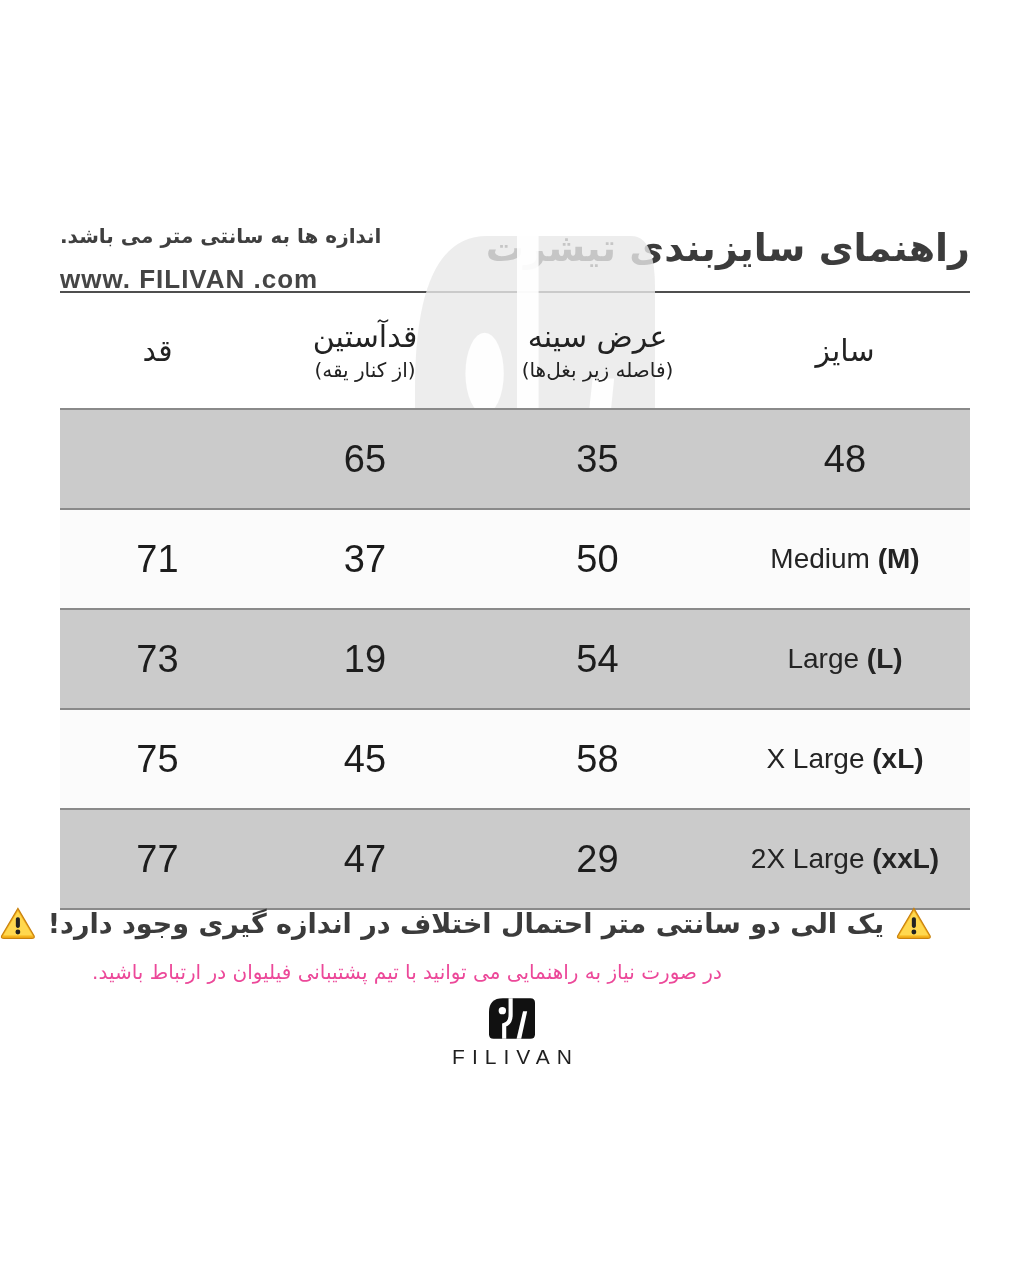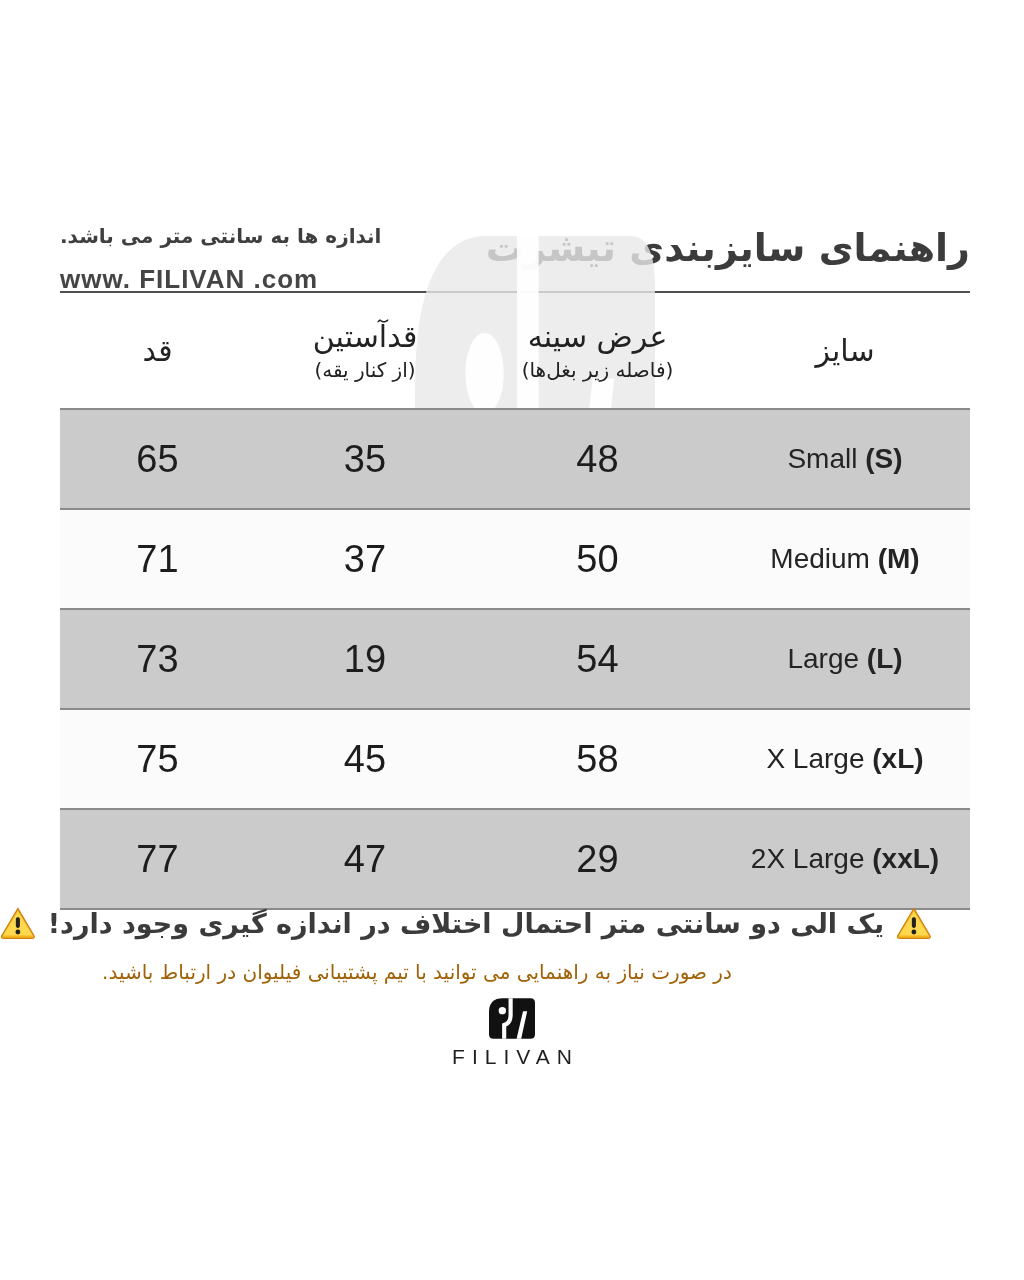--- a/index.html
+++ b/index.html
@@ -47,22 +47,22 @@
   }
 
   
   .warning-row{
     position:absolute;left:0;top:903px;width:932px;direction:rtl;
     display:flex;align-items:center;justify-content:center;gap:12px;
   }
   .warning-text{font-size:27px;font-weight:bold;color:#3b3b3b;white-space:nowrap;}
   .warn-icon{width:44px;height:40px;}
   .support-text{
-    position:absolute;left:10px;top:960px;width:814px;text-align:center;direction:rtl;
-    font-size:20px;color:#a16207;
+    position:absolute;left:0;top:960px;width:814px;text-align:center;direction:rtl;
+    font-size:20px;color:#ec4899;
   }
 
   
   .brand{position:absolute;left:0;top:998px;width:1024px;display:flex;flex-direction:column;align-items:center;}
   .brand-mark{width:46px;height:41px;}
   .brand-name{
     font-family:"Liberation Sans",sans-serif;font-size:21px;color:#1f1f1f;
     letter-spacing:7px;margin-top:6px;text-indent:7px;
   }
 </style>
@@ -99,21 +99,20 @@
     <div class="h-cell">
       <div class="h-main">قدآستین</div>
       <div class="h-sub">(از کنار یقه)</div>
     </div>
     <div class="h-cell">
       <div class="h-main">قد</div>
     </div>
   </div>
 
   <div class="t-row row-gray">
-    <div class="c-size"><span>Small</span> <span class="sz-code">(S)</span></div>
     <div class="c-num">48</div>
     <div class="c-num">35</div>
     <div class="c-num">65</div>
   </div>
 
   <div class="t-row row-light">
     <div class="c-size"><span>Medium</span> <span class="sz-code">(M)</span></div>
     <div class="c-num">50</div>
     <div class="c-num">37</div>
     <div class="c-num">71</div>

